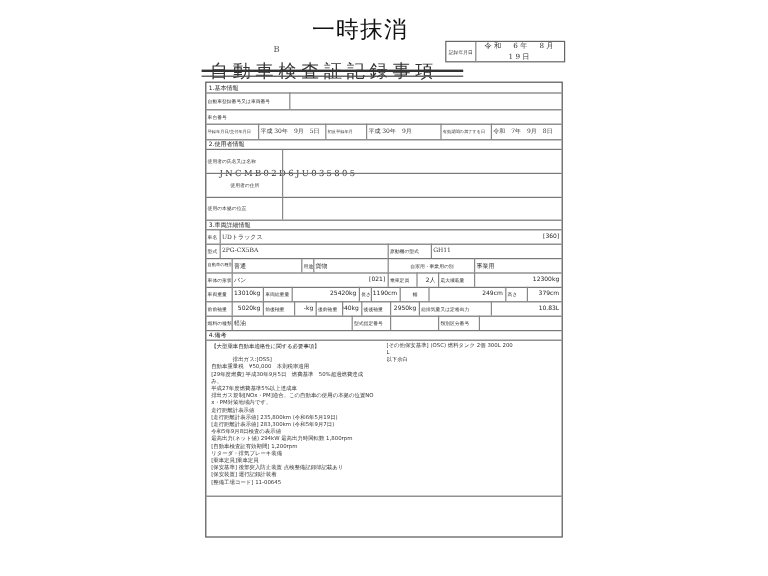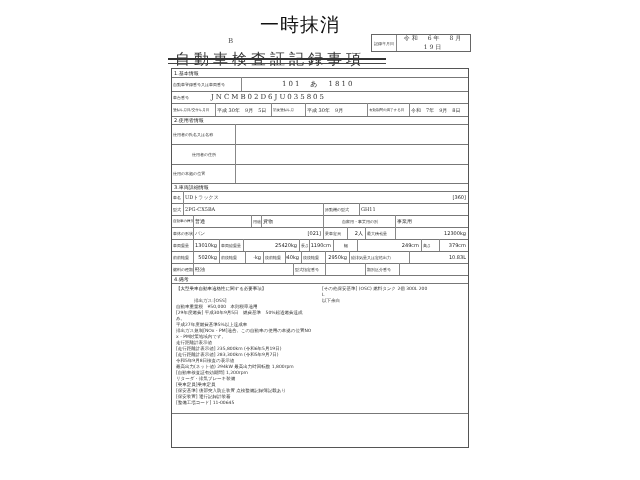--- a/index.html
+++ b/index.html
@@ -37,25 +37,24 @@
   <div class="val">令和　6年　8月 19日</div>
 </div>
 
 <div class="abs form">
 
   <div class="row" style="top:0;height:8px;">
     <div class="sec">1.基本情報</div>
   </div>
   <div class="row" style="top:8px;height:14px;">
     <div class="cell lbl" style="left:0;width:70px;">自動車登録番号又は車両番号</div>
-    <div class="cell val" style="left:70px;width:226px;border-right:none;padding-left:40px;">101　あ　1810</div>
   </div>
   <div class="row" style="top:22px;height:12px;">
     <div class="cell lbl" style="left:0;width:22px;border-right:none;">車台番号</div>
-    <div class="cell val" style="left:38px;width:274px;border-right:none;">JNCMB02D6JU035805</div>
+    <div class="cell val" style="left:10px;width:274px;border-right:none;margin-top:48px;">JNCMB02D6JU035805</div>
   </div>
   <div class="row" style="top:34px;height:13px;">
     <div class="cell lbl" style="left:0;width:44px;font-size:3.5px;">登録年月日/交付年月日</div>
     <div class="cell val small" style="left:44px;width:56px;">平成 30年　9月　5日</div>
     <div class="cell lbl" style="left:100px;width:34px;font-size:3.5px;">初度登録年月</div>
     <div class="cell val small" style="left:134px;width:62px;">平成 30年　9月</div>
     <div class="cell lbl" style="left:196px;width:42px;font-size:3.5px;">有効期間の満了する日</div>
     <div class="cell val small" style="left:238px;width:58px;border-right:none;">令和　7年　9月　8日</div>
   </div>
 

